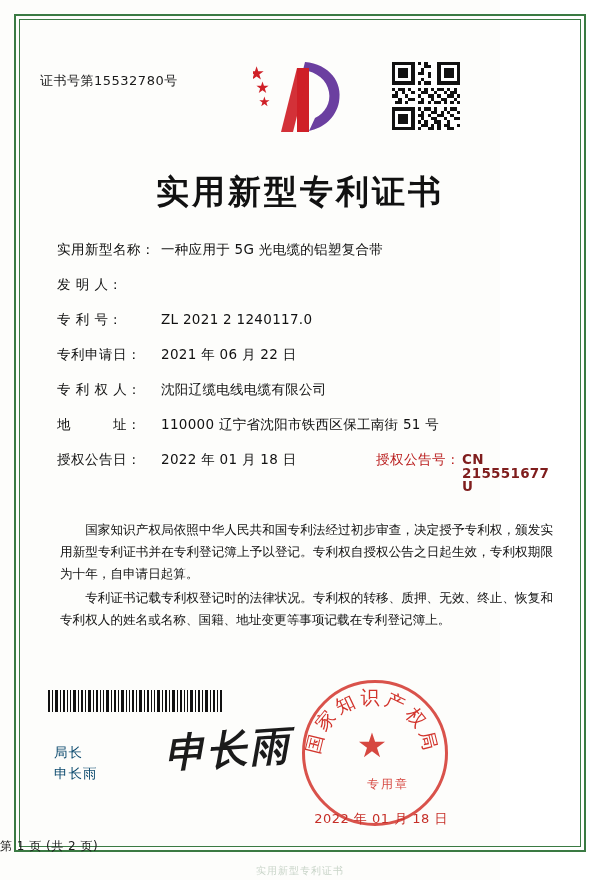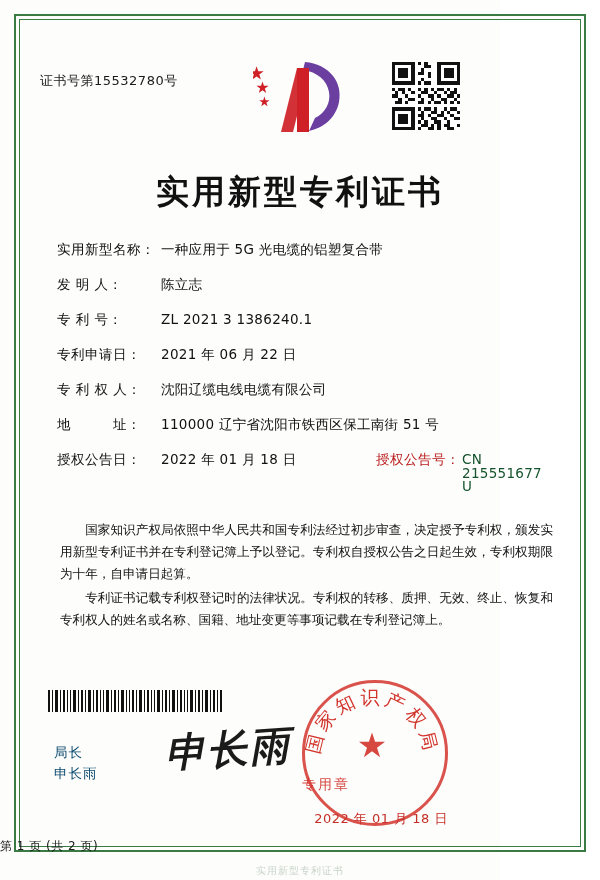--- a/index.html
+++ b/index.html
@@ -103,22 +103,23 @@
     flex: 0 0 215px;
   }
   .field-label2 {
     width: 86px;
     flex: 0 0 86px;
     letter-spacing: 0.5px;
     color: #b91c1c;
   }
   .field-value2 {
     flex: 1 1 auto;
-    color: #14532d;
+    color: #7f1d1d;
     letter-spacing: 0.3px;
+    font-weight: bold;
   }
   
   .body-text {
     position: absolute;
     left: 48px;
     top: 519px;
     width: 505px;
     font-size: 12.6px;
     line-height: 1.75;
     text-align: justify;
@@ -182,25 +183,25 @@
     color: #d2342c;
     opacity: .9;
   }
   .seal-text {
     position: absolute;
     left: 0; top: 0;
     width: 140px; height: 140px;
   }
   .seal-bottom {
     position: absolute;
-    left: 0;
+    left: 16px;
     top: 96px;
     width: 140px;
-    text-align: left;
-    font-size: 14px;
+    text-align: center;
+    font-size: 12px;
     color: #d2342c;
     letter-spacing: 2px;
     opacity: .9;
   }
   .seal-date {
     position: absolute;
     right: 52px;
     top: 810px;
     font-size: 13px;
     color: #c62f28;
@@ -350,25 +351,24 @@
 
   <div class="title">实用新型专利证书</div>
 
   <div class="fields">
     <div class="field-row">
       <div class="field-label">实用新型名称：</div>
       <div class="field-value">一种应用于 5G 光电缆的铝塑复合带</div>
     </div>
     <div class="field-row">
       <div class="field-label">发 明 人：</div>
-      <div class="field-value">陈立志</div>
     </div>
     <div class="field-row">
       <div class="field-label">专 利 号：</div>
-      <div class="field-value">ZL 2021 3 1386240.1</div>
+      <div class="field-value">ZL 2021 2 1240117.0</div>
     </div>
     <div class="field-row">
       <div class="field-label">专利申请日：</div>
       <div class="field-value">2021 年 06 月 22 日</div>
     </div>
     <div class="field-row">
       <div class="field-label">专 利 权 人：</div>
       <div class="field-value">沈阳辽缆电线电缆有限公司</div>
     </div>
     <div class="field-row">

